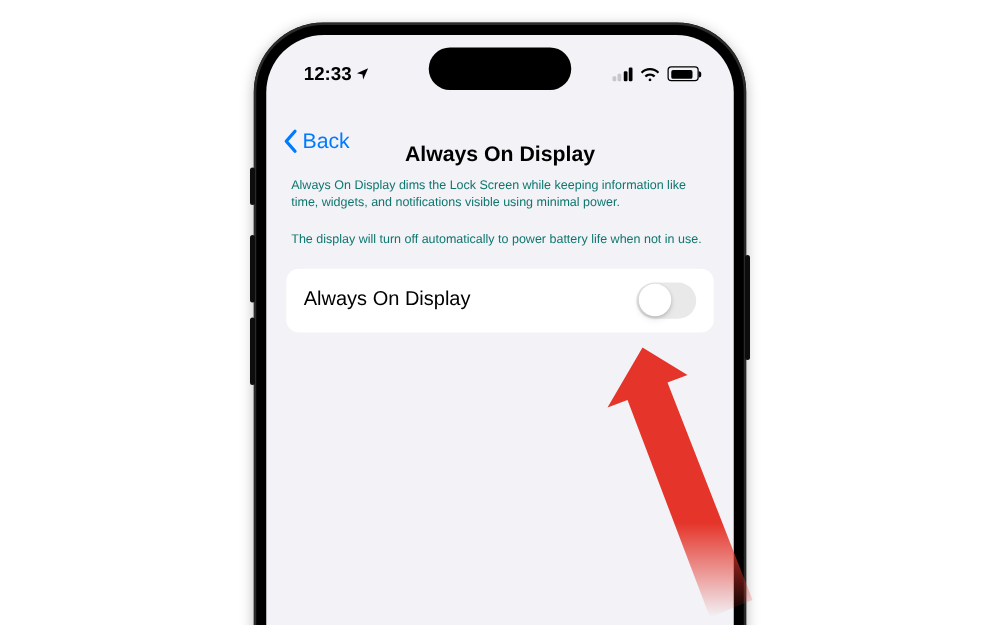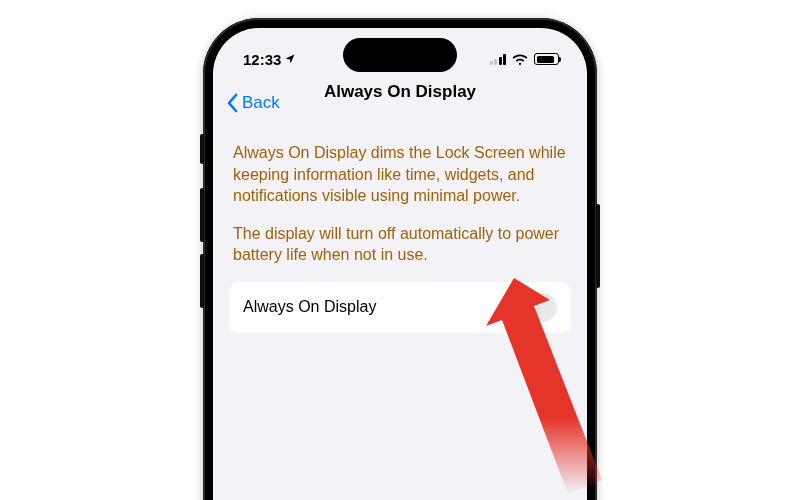--- a/index.html
+++ b/index.html
@@ -80,24 +80,24 @@
       width: 25px; height: 12px; border: 1.3px solid #000; border-radius: 3px;
       position: relative; padding:1.5px;
     }
     .battery::after {
       content:''; position:absolute; right:-3px; top:3px; width:2px; height:5px;
       background:#000; border-radius:0 2px 2px 0;
     }
     .battery-fill { background:#000; height:100%; width:85%; border-radius:1.5px;}
     .nav-header {
       position: absolute;
-      top: 54px; left: 0; right: 0;
+      top: 64px; left: 0; right: 0;
       height: 42px;
       display: flex;
-      align-items: flex-start;
+      align-items: flex-end;
       justify-content: center;
     }
     .nav-back {
       position: absolute;
       left: 6px;
       top: 0;
       height: 100%;
       display: flex;
       align-items: center;
       gap: 3px;
@@ -112,23 +112,23 @@
       font-weight: 600;
       color: #000;
     }
     .content {
       position: absolute;
       top: 96px; left: 0; right: 0; bottom: 0;
       overflow: hidden;
       padding: 18px 16px 0 16px;
     }
     .desc {
-      font-size: 16px;
+      font-size: 10px;
       line-height: 1.35;
-      color: #a16207;
+      color: #0f766e;
       padding: 0 4px;
       margin-bottom: 16px;
     }
     .row-group {
       background: #fff;
       border-radius: 10px;
       overflow: hidden;
     }
     .row {
       display: flex;

